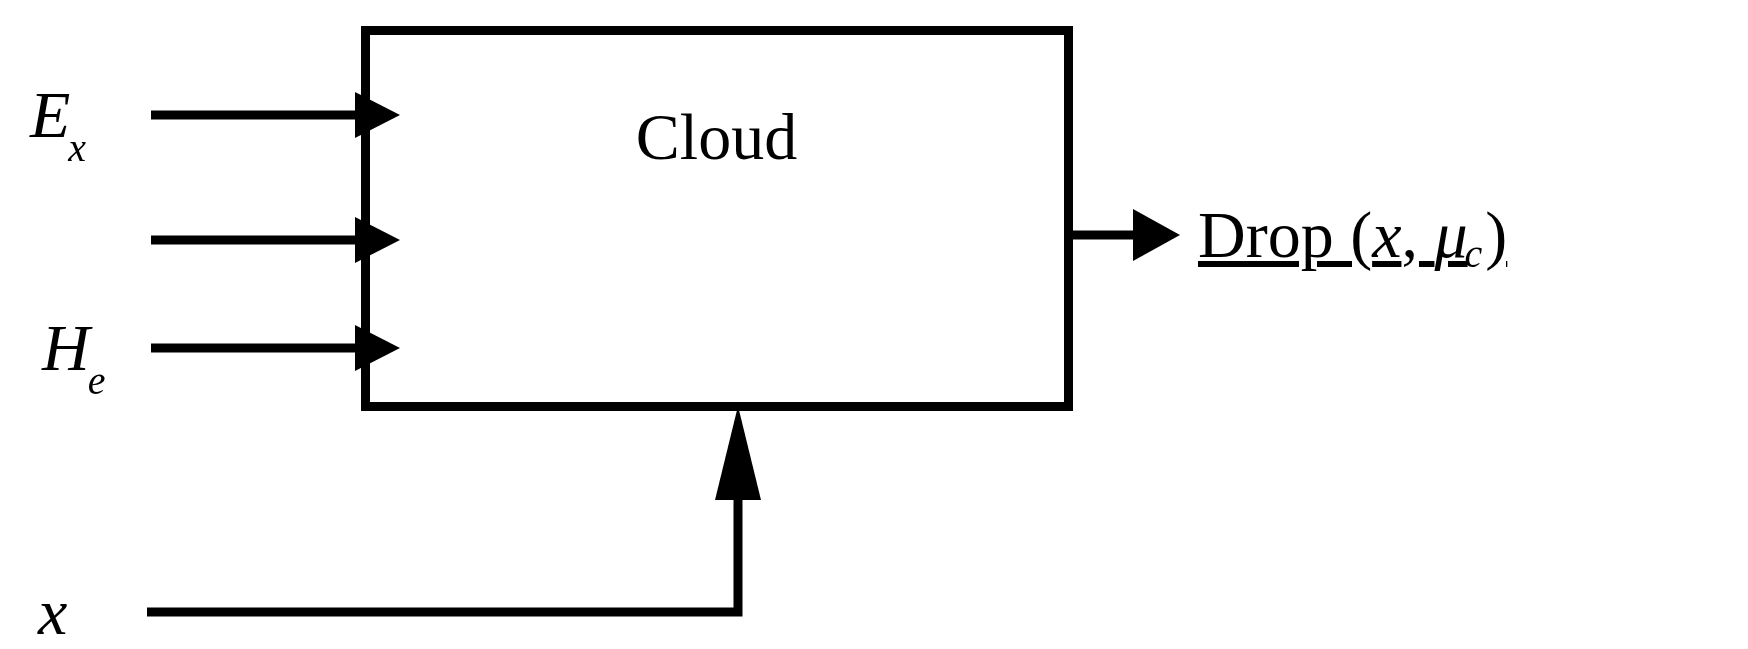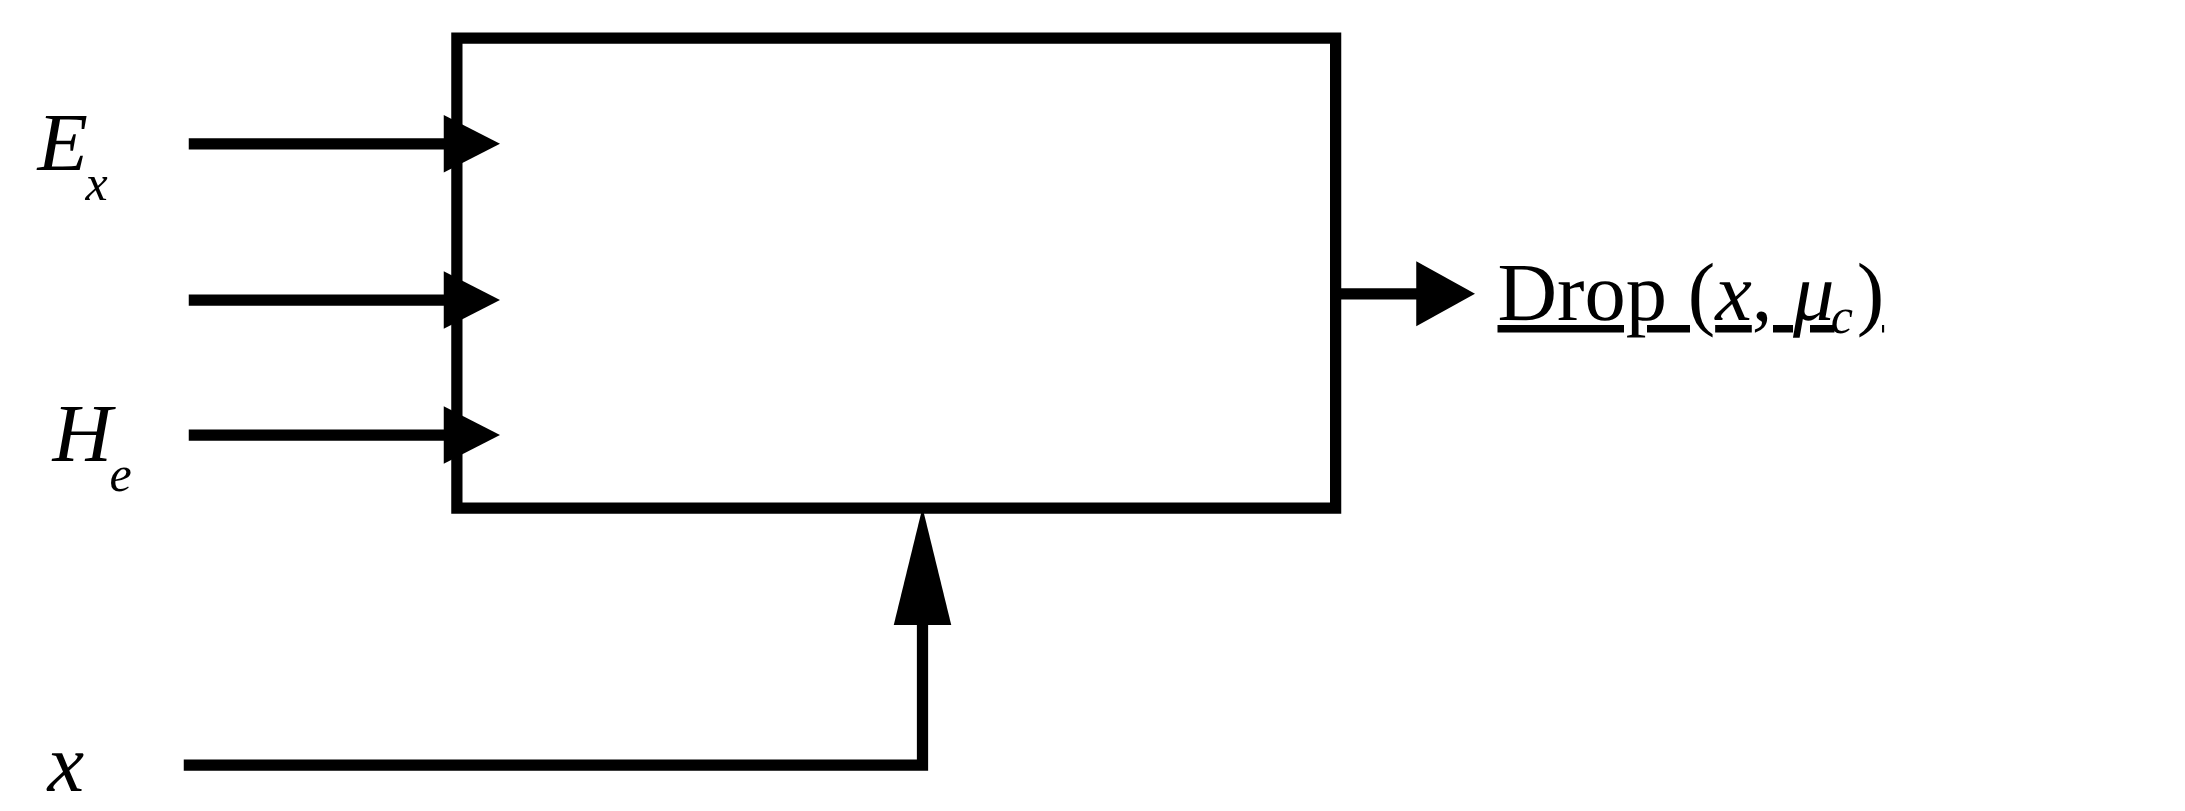--- a/index.html
+++ b/index.html
@@ -99,20 +99,21 @@
     </g>
 
     <g>
       <line x1="1068" y1="235" x2="1140" y2="235" stroke="#000000" stroke-width="9"></line>
       <polygon points="1133,209 1180,235 1133,261" fill="#000000"></polygon>
     </g>
 
   </svg>
 
   <div class="box-text" style="left:365px; top:80px; width:703px;">
+    <div>Cloud</div>
   </div>
 
   <div class="lbl var-main lbl-italic" style="left:30px; top:82px;text-align:center;">
     <span>E</span><span class="sub">x</span>
   </div>
 
 
   <div class="lbl var-main lbl-italic" style="left:26px; top:315px;margin-left:16px;">
     <span>H</span><span class="sub">e</span>
   </div>

